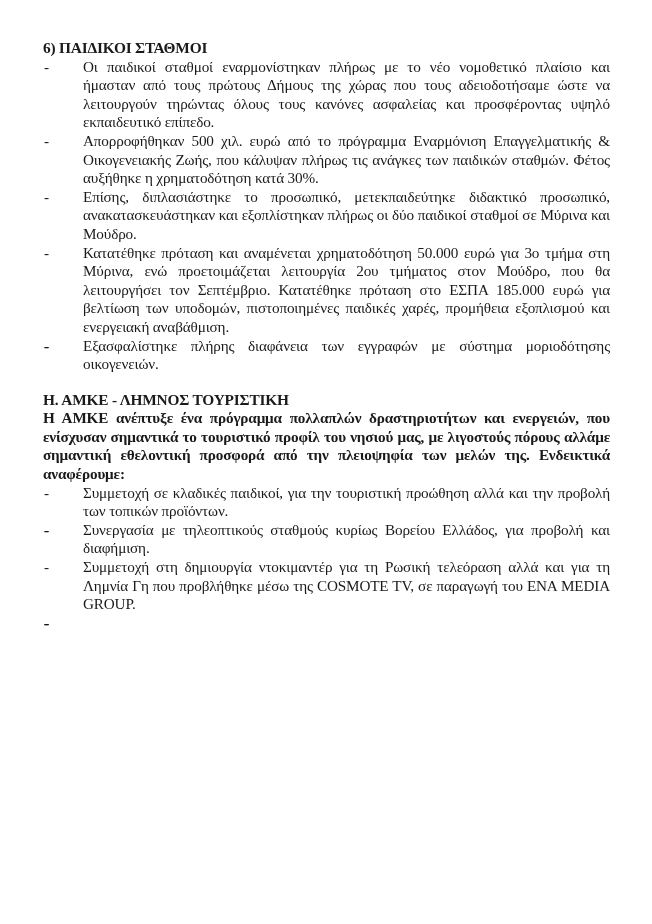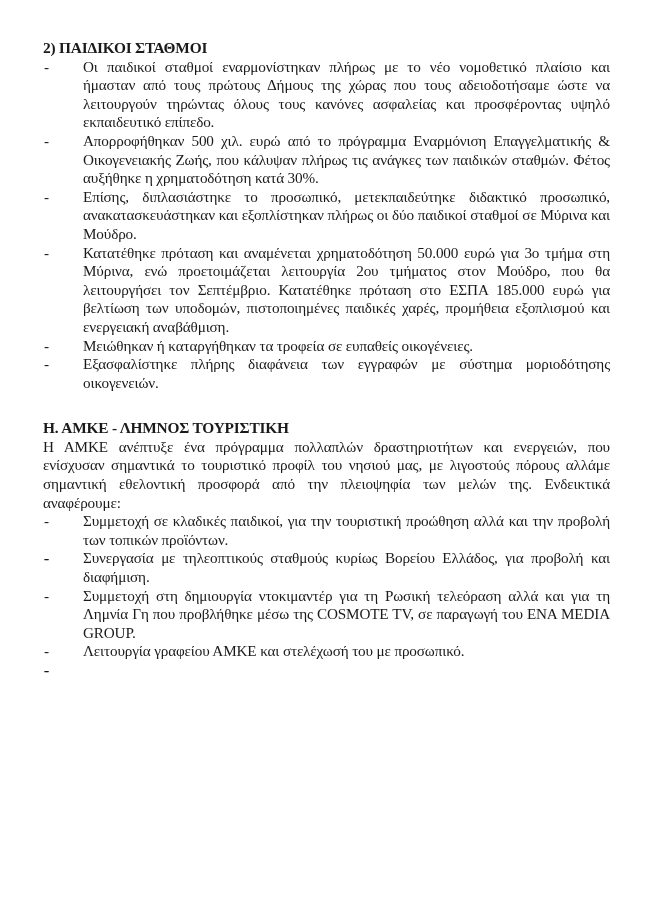--- a/index.html
+++ b/index.html
@@ -23,21 +23,21 @@
       font-size: 15.2px;
       line-height: 18.6px;
     }
     .heading {
       font-weight: bold;
       font-size: 15.4px;
       margin: 0;
       letter-spacing: -0.2px;
     }
     .section-two {
-      margin-top: 27px;
+      margin-top: 17px;
     }
     ul.dash-list {
       list-style: none;
       margin: 0;
       padding: 0;
     }
     ul.dash-list li {
       position: relative;
       padding-left: 40px;
       text-align: justify;
@@ -45,46 +45,47 @@
     }
     ul.dash-list li .dash {
       position: absolute;
       left: 1px;
       top: 0;
     }
     .para {
       margin: 0;
       text-align: justify;
       letter-spacing: -0.15px;
+      font-weight: bold;
     }
   </style>
 </head>
 <body>
 
 <div class="page">
 
   <div class="section">
-    <h2 class="heading">2) ΠΑΙΔΙΚΟΙ ΣΤΑΘΜΟΙ</h2>
+    <h2 class="heading">6) ΠΑΙΔΙΚΟΙ ΣΤΑΘΜΟΙ</h2>
     <ul class="dash-list">
       <li><span class="dash">-</span><span>Οι παιδικοί σταθμοί εναρμονίστηκαν πλήρως με το νέο νομοθετικό πλαίσιο και ήμασταν από τους πρώτους Δήμους της χώρας που τους αδειοδοτήσαμε ώστε να λειτουργούν τηρώντας όλους τους κανόνες ασφαλείας και προσφέροντας υψηλό εκπαιδευτικό επίπεδο.</span></li>
       <li><span class="dash">-</span><span>Απορροφήθηκαν 500 χιλ. ευρώ από το πρόγραμμα Εναρμόνιση Επαγγελματικής &amp; Οικογενειακής Ζωής, που κάλυψαν πλήρως τις ανάγκες των παιδικών σταθμών. Φέτος αυξήθηκε η χρηματοδότηση κατά 30%.</span></li>
       <li><span class="dash">-</span><span>Επίσης, διπλασιάστηκε το προσωπικό, μετεκπαιδεύτηκε διδακτικό προσωπικό, ανακατασκευάστηκαν και εξοπλίστηκαν πλήρως οι δύο παιδικοί σταθμοί σε Μύρινα και Μούδρο.</span></li>
       <li><span class="dash">-</span><span>Κατατέθηκε πρόταση και αναμένεται χρηματοδότηση 50.000 ευρώ για 3ο τμήμα στη Μύρινα, ενώ προετοιμάζεται λειτουργία 2ου τμήματος στον Μούδρο, που θα λειτουργήσει τον Σεπτέμβριο. Κατατέθηκε πρόταση στο ΕΣΠΑ 185.000 ευρώ για βελτίωση των υποδομών, πιστοποιημένες παιδικές χαρές, προμήθεια εξοπλισμού και ενεργειακή αναβάθμιση.</span></li>
-      <li><span class="dash">-</span><span>Μειώθηκαν ή καταργήθηκαν τα τροφεία σε ευπαθείς οικογένειες.</span></li>
+      <li><span class="dash">-</span></li>
       <li><span class="dash">-</span><span>Εξασφαλίστηκε πλήρης διαφάνεια των εγγραφών με σύστημα μοριοδότησης οικογενειών.</span></li>
     </ul>
   </div>
 
   <div class="section section-two">
     <h2 class="heading">Η. ΑΜΚΕ - ΛΗΜΝΟΣ ΤΟΥΡΙΣΤΙΚΗ</h2>
     <p class="para">Η ΑΜΚΕ ανέπτυξε ένα πρόγραμμα πολλαπλών δραστηριοτήτων και ενεργειών, που ενίσχυσαν σημαντικά το τουριστικό προφίλ του νησιού μας, με λιγοστούς πόρους αλλάμε σημαντική εθελοντική προσφορά από την πλειοψηφία των μελών της. Ενδεικτικά αναφέρουμε:</p>
     <ul class="dash-list">
       <li><span class="dash">-</span><span>Συμμετοχή σε κλαδικές παιδικοί, για την τουριστική προώθηση αλλά και την προβολή των τοπικών προϊόντων.</span></li>
       <li><span class="dash">-</span></li>
       <li><span class="dash">-</span><span>Συνεργασία με τηλεοπτικούς σταθμούς κυρίως Βορείου Ελλάδος, για προβολή και διαφήμιση.</span></li>
       <li><span class="dash">-</span><span>Συμμετοχή στη δημιουργία ντοκιμαντέρ για τη Ρωσική τελεόραση αλλά και για τη Λημνία Γη που προβλήθηκε μέσω της COSMOTE TV, σε παραγωγή του ENA MEDIA GROUP.</span></li>
-      <li><span class="dash">-</span><span>Λειτουργία γραφείου ΑΜΚΕ και στελέχωσή του με προσωπικό.</span></li>
+      <li><span class="dash">-</span></li>
       <li><span class="dash">-</span></li>
       <li><span class="dash">-</span></li>
     </ul>
   </div>
 
 </div>
 
 </body></html>

